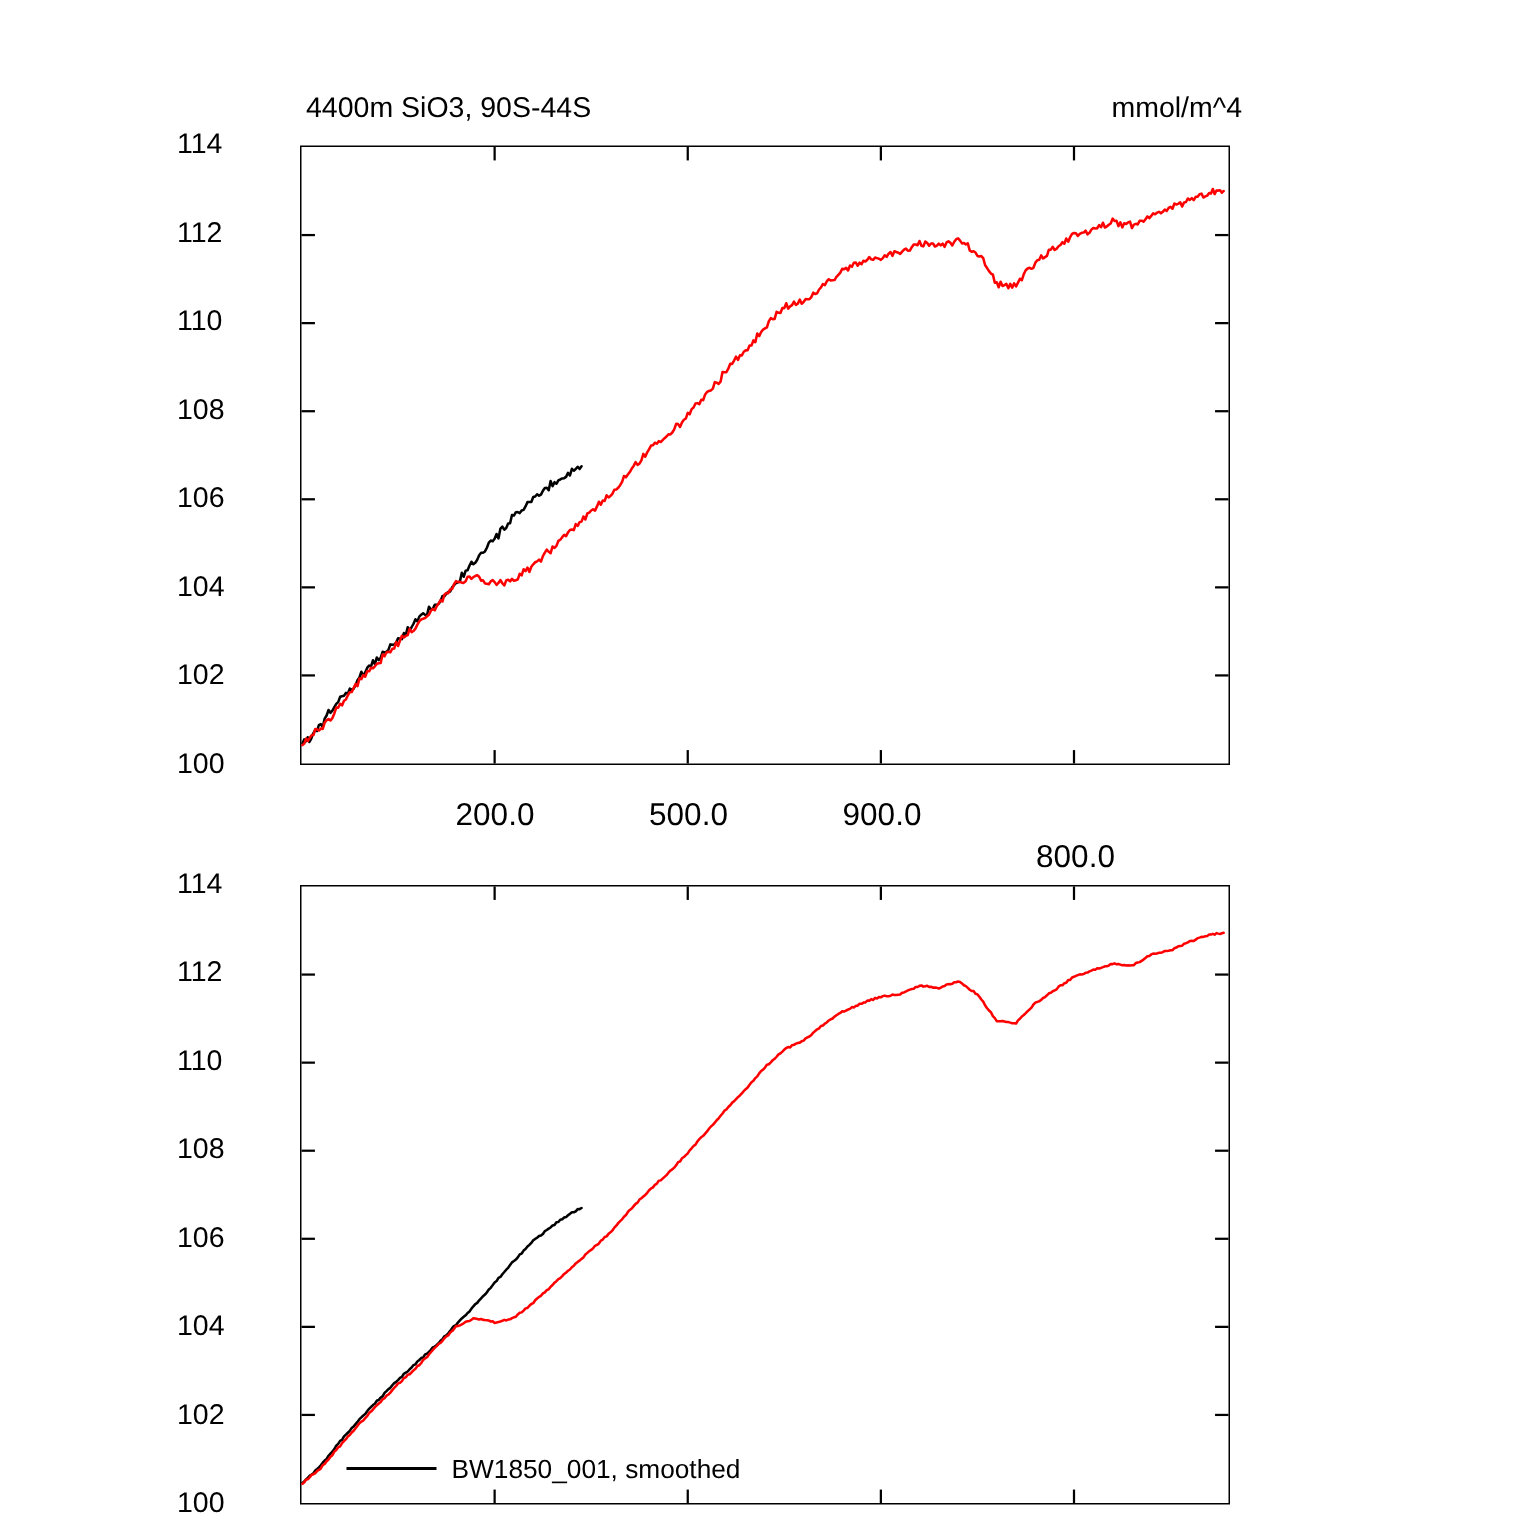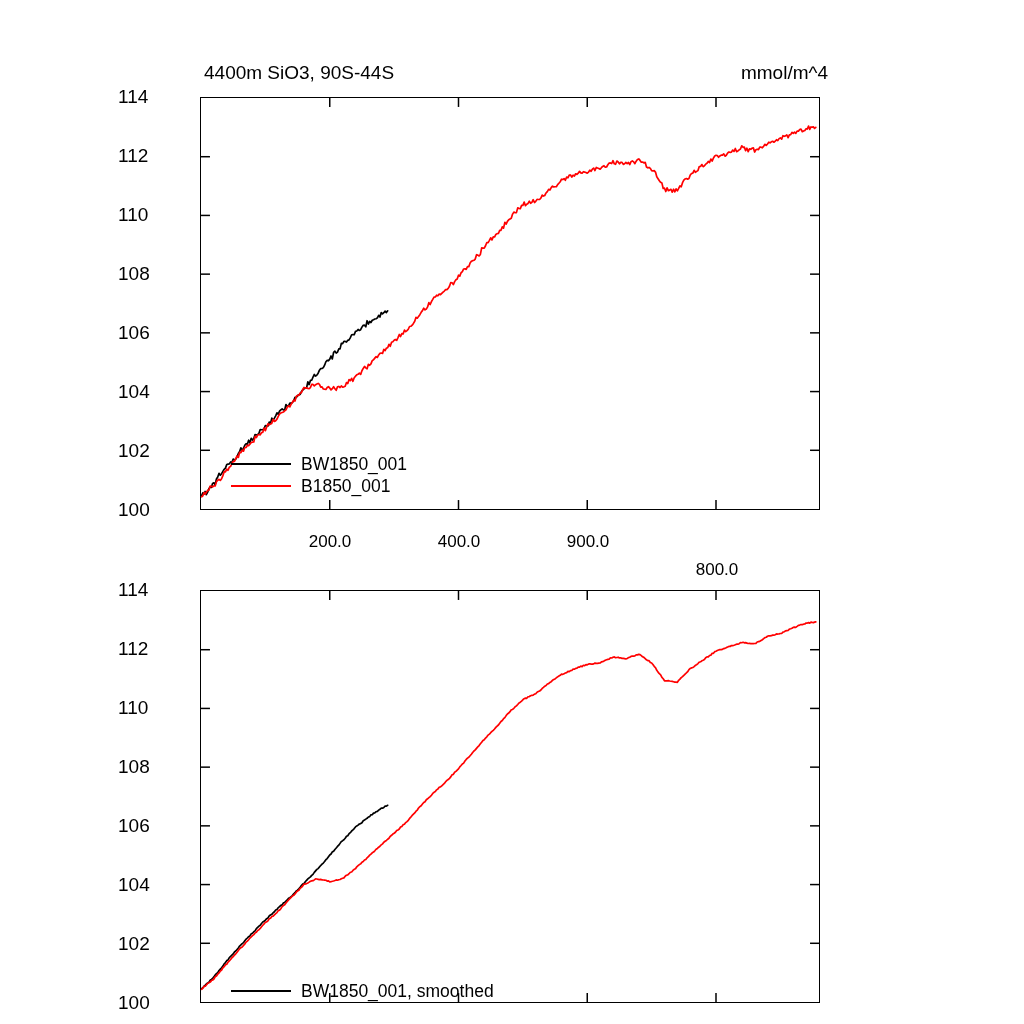--- a/index.html
+++ b/index.html
@@ -68,21 +68,21 @@
 
   .ytick-label {
     position: absolute;
     width: 70px;
     text-align: left;
     font-size: 19px;
     transform: translateY(-50%);
   }
   .xtick-label {
     position: absolute;
-    font-size: 17px;
+    font-size: 21px;
     transform: translateX(-50%);
     white-space: nowrap;
   }
 
   .legend {
     position: absolute;
     font-size: 17.5px;
   }
   .legend-row {
     display: flex;
@@ -113,21 +113,21 @@
     <div class="ytick-label" style="left:118px; top:510px;">100</div>
     <div class="ytick-label" style="left:118px; top:451px;">102</div>
     <div class="ytick-label" style="left:118px; top:392px;">104</div>
     <div class="ytick-label" style="left:118px; top:333px;">106</div>
     <div class="ytick-label" style="left:118px; top:274px;">108</div>
     <div class="ytick-label" style="left:118px; top:215px;">110</div>
     <div class="ytick-label" style="left:118px; top:156px;">112</div>
     <div class="ytick-label" style="left:118px; top:97px;">114</div>
 
     <div class="xtick-label" style="left:330px; top:532px;">200.0</div>
-    <div class="xtick-label" style="left:459px; top:532px;">400.0</div>
+    <div class="xtick-label" style="left:459px; top:532px;">500.0</div>
     <div class="xtick-label" style="left:588px; top:532px;">900.0</div>
     <div class="xtick-label" style="left:717px; top:532px;margin-top:28px;">800.0</div>
 
     <div class="plot-frame" id="frame-top">
       <svg class="svg-layer" id="svg-top" viewBox="0 0 620 413" preserveAspectRatio="none">
           <line x1="0" y1="354" x2="9" y2="354" stroke="#000" stroke-width="1.5"></line>
           <line x1="620" y1="354" x2="611" y2="354" stroke="#000" stroke-width="1.5"></line>
           <line x1="0" y1="295" x2="9" y2="295" stroke="#000" stroke-width="1.5"></line>
           <line x1="620" y1="295" x2="611" y2="295" stroke="#000" stroke-width="1.5"></line>
           <line x1="0" y1="236" x2="9" y2="236" stroke="#000" stroke-width="1.5"></line>
@@ -143,30 +143,20 @@
           <line x1="258.33333333333337" y1="413" x2="258.33333333333337" y2="404" stroke="#000" stroke-width="1.5"></line>
           <line x1="258.33333333333337" y1="0" x2="258.33333333333337" y2="9" stroke="#000" stroke-width="1.5"></line>
           <line x1="387.5" y1="413" x2="387.5" y2="404" stroke="#000" stroke-width="1.5"></line>
           <line x1="387.5" y1="0" x2="387.5" y2="9" stroke="#000" stroke-width="1.5"></line>
           <line x1="516.6666666666667" y1="413" x2="516.6666666666667" y2="404" stroke="#000" stroke-width="1.5"></line>
           <line x1="516.6666666666667" y1="0" x2="516.6666666666667" y2="9" stroke="#000" stroke-width="1.5"></line>
           <path d="M0.65 399.41 L1.81 396.86 L2.97 398.09 L4.13 395.41 L5.30 398.57 L6.46 396.52 L7.75 392.99 L9.04 390.92 L10.33 391.28 L11.63 387.35 L12.92 386.66 L14.21 388.56 L15.50 382.91 L16.79 380.84 L18.08 377.14 L19.38 379.05 L20.67 377.50 L21.96 375.20 L23.25 373.06 L24.54 371.89 L25.83 368.33 L27.13 367.91 L28.42 367.64 L29.71 365.69 L31.00 366.27 L32.29 362.84 L33.58 363.65 L34.88 362.86 L36.17 360.56 L37.46 357.19 L38.75 355.28 L40.04 351.56 L41.33 354.25 L42.63 351.97 L43.92 348.94 L45.21 347.36 L46.50 348.01 L47.79 343.86 L49.08 346.55 L50.38 341.96 L51.67 343.72 L52.96 342.17 L54.25 338.19 L55.54 338.58 L56.83 338.17 L58.13 336.92 L59.42 333.21 L60.71 333.39 L62.00 333.22 L63.29 332.18 L64.58 329.12 L65.88 329.38 L67.17 329.67 L68.46 325.60 L69.75 326.95 L71.04 321.69 L72.33 323.79 L73.63 321.73 L74.92 319.37 L76.21 316.36 L77.50 317.79 L78.79 314.60 L80.08 313.33 L81.38 312.32 L82.67 313.44 L83.96 313.54 L85.25 308.03 L86.54 309.87 L87.83 309.33 L89.13 306.63 L90.42 306.68 L91.71 306.01 L93.00 304.30 L94.29 300.79 L95.58 300.99 L96.88 299.21 L98.17 298.16 L99.46 297.82 L100.75 294.99 L102.04 293.46 L103.33 292.21 L104.63 291.63 L105.92 291.25 L107.21 285.16 L108.50 287.91 L109.79 283.81 L111.08 283.57 L112.38 280.39 L113.67 277.84 L114.96 279.43 L116.25 278.51 L117.54 276.53 L118.83 273.51 L120.13 271.86 L121.42 271.79 L122.71 270.95 L124.00 268.47 L125.29 265.00 L126.58 263.67 L127.88 264.06 L129.17 262.41 L130.46 259.22 L131.75 262.22 L133.04 255.63 L134.33 254.37 L135.63 256.35 L136.92 255.29 L138.21 252.17 L139.50 252.07 L140.79 246.58 L142.08 246.88 L143.38 244.63 L144.67 244.59 L145.96 245.24 L147.25 243.52 L148.54 243.06 L149.83 240.78 L151.13 237.90 L152.42 237.84 L153.71 237.87 L155.00 234.51 L156.29 234.12 L157.58 232.62 L158.88 233.60 L160.17 232.87 L161.46 230.24 L162.75 228.41 L164.04 228.28 L165.33 229.90 L166.63 223.81 L167.92 227.16 L169.21 224.55 L170.50 225.60 L171.79 223.33 L173.08 222.74 L174.38 222.04 L175.67 221.84 L176.96 220.96 L178.25 218.34 L179.54 220.08 L180.83 215.60 L182.13 216.85 L183.42 215.75 L184.71 214.19 L186.00 215.66 L187.29 213.88" fill="none" stroke="#000000" stroke-width="1.7" stroke-linejoin="round" stroke-linecap="round"></path>
           <path d="M0.65 400.67 L1.87 399.69 L3.10 396.37 L4.33 397.92 L5.55 395.81 L6.78 394.13 L8.01 393.97 L9.24 389.88 L10.46 390.15 L11.69 390.91 L12.92 389.63 L14.21 389.87 L15.50 385.64 L16.79 384.00 L18.08 383.17 L19.38 384.21 L20.67 382.60 L21.96 379.46 L23.25 375.48 L24.54 375.66 L25.83 372.99 L27.13 374.07 L28.42 370.99 L29.71 370.16 L31.00 367.29 L32.29 365.22 L33.58 365.16 L34.88 362.47 L36.17 359.71 L37.46 361.18 L38.75 356.01 L40.04 356.45 L41.33 353.78 L42.63 354.87 L43.92 351.21 L45.21 351.22 L46.50 348.91 L47.79 349.25 L49.08 347.88 L50.38 346.17 L51.67 345.87 L52.96 345.69 L54.25 340.01 L55.54 341.18 L56.83 338.66 L58.13 338.15 L59.42 338.51 L60.71 336.14 L62.00 335.99 L63.29 331.61 L64.58 334.31 L65.88 330.68 L67.17 327.46 L68.46 328.53 L69.75 327.53 L71.04 326.95 L72.33 322.82 L73.63 325.04 L74.92 324.24 L76.21 322.66 L77.50 319.97 L78.79 317.74 L80.08 316.50 L81.38 315.98 L82.67 315.55 L83.96 314.39 L85.25 313.37 L86.54 310.63 L87.83 309.45 L89.13 310.40 L90.42 307.65 L91.71 305.77 L93.00 303.57 L94.29 304.46 L95.58 299.85 L96.88 298.72 L98.17 298.89 L99.46 296.39 L100.75 296.09 L102.04 292.94 L103.33 290.83 L104.63 291.48 L105.92 291.29 L107.21 291.89 L108.50 291.99 L109.79 290.96 L111.08 287.84 L112.38 287.82 L113.67 289.33 L114.96 288.12 L116.25 287.40 L117.54 286.82 L118.83 287.86 L120.13 290.57 L121.42 290.28 L122.71 292.35 L124.00 292.62 L125.29 292.93 L126.58 290.98 L127.88 290.10 L129.17 291.49 L130.46 293.35 L131.75 292.04 L133.04 290.11 L134.33 292.23 L135.63 293.71 L136.92 290.31 L138.21 289.86 L139.50 290.97 L140.79 289.34 L142.08 290.55 L143.38 290.25 L144.67 289.65 L145.96 285.89 L147.25 286.95 L148.54 282.89 L149.83 284.09 L151.13 281.73 L152.42 284.67 L153.71 281.18 L155.00 279.53 L156.29 278.18 L157.58 277.59 L158.88 276.47 L160.17 277.76 L161.46 274.06 L162.75 271.73 L164.04 269.75 L165.33 271.16 L166.63 272.12 L167.92 267.61 L169.21 268.58 L170.50 267.21 L171.79 263.91 L173.08 263.10 L174.38 261.39 L175.67 259.86 L176.96 260.70 L178.25 258.20 L179.54 256.62 L180.83 256.29 L182.13 256.67 L183.42 252.60 L184.71 253.86 L186.00 251.31 L187.29 250.96 L188.58 247.54 L189.88 249.50 L191.17 245.53 L192.46 244.98 L193.75 243.49 L195.04 242.69 L196.33 243.58 L197.63 240.77 L198.92 237.61 L200.21 239.67 L201.50 236.83 L202.79 237.09 L204.08 233.29 L205.38 234.71 L206.67 233.76 L207.96 232.32 L209.25 229.61 L210.54 229.40 L211.83 228.24 L213.13 226.53 L214.42 224.33 L215.71 220.39 L217.00 221.28 L218.29 219.45 L219.58 217.73 L220.88 215.41 L222.17 213.66 L223.46 211.15 L224.75 212.93 L226.04 212.11 L227.33 209.94 L228.63 205.60 L229.92 207.51 L231.21 204.53 L232.50 202.40 L233.79 200.03 L235.08 199.87 L236.38 198.14 L237.67 198.75 L238.96 197.05 L240.25 197.62 L241.54 196.34 L242.83 195.08 L244.13 193.96 L245.42 192.51 L246.71 192.54 L248.00 191.27 L249.29 189.14 L250.58 185.46 L251.88 185.64 L253.17 187.56 L254.46 184.52 L255.75 182.72 L257.04 181.91 L258.33 178.09 L259.63 179.01 L260.92 175.61 L262.21 174.50 L263.50 171.82 L264.79 171.58 L266.08 172.25 L267.38 169.34 L268.67 169.57 L269.96 165.78 L271.25 164.12 L272.54 163.44 L273.83 163.07 L275.13 161.84 L276.42 157.50 L277.71 157.85 L279.00 158.72 L280.29 157.21 L281.58 150.68 L282.88 150.83 L284.17 150.90 L285.46 148.49 L286.75 145.25 L288.04 145.33 L289.33 143.03 L290.63 140.47 L291.92 142.64 L293.21 139.59 L294.50 139.69 L295.79 137.14 L297.08 136.24 L298.38 136.16 L299.67 133.02 L300.96 132.97 L302.25 129.52 L303.54 130.78 L304.83 124.95 L306.13 126.67 L307.42 123.97 L308.71 122.33 L310.00 121.53 L311.29 120.78 L312.58 116.65 L313.88 114.64 L315.17 115.30 L316.46 115.19 L317.75 110.38 L319.04 111.06 L320.33 111.24 L321.63 107.86 L322.92 107.93 L324.21 104.65 L325.50 108.26 L326.79 106.78 L328.08 105.94 L329.38 103.63 L330.67 105.80 L331.96 104.93 L333.25 102.20 L334.54 105.02 L335.83 103.86 L337.13 101.90 L338.42 101.99 L339.71 101.98 L341.00 100.53 L342.29 97.59 L343.58 98.50 L344.88 97.98 L346.17 95.45 L347.46 94.02 L348.75 91.77 L350.04 92.49 L351.33 90.07 L352.63 88.56 L353.92 89.39 L355.21 89.20 L356.50 89.14 L357.79 87.03 L359.08 85.62 L360.38 84.20 L361.67 81.60 L362.96 81.93 L364.25 80.96 L365.54 82.71 L366.83 79.40 L368.13 80.25 L369.42 77.52 L370.71 77.34 L372.00 79.55 L373.29 77.49 L374.58 78.46 L375.88 76.16 L377.17 76.73 L378.46 75.54 L379.75 73.71 L381.04 75.26 L382.33 75.62 L383.63 74.07 L384.92 74.44 L386.21 74.84 L387.50 75.61 L388.79 74.44 L390.08 72.52 L391.38 73.60 L392.67 71.47 L393.96 70.38 L395.25 72.90 L396.54 69.82 L397.83 70.35 L399.13 70.81 L400.42 71.58 L401.71 70.06 L403.00 68.80 L404.29 68.04 L405.58 69.53 L406.88 69.35 L408.17 67.12 L409.46 65.38 L410.75 65.25 L412.04 65.82 L413.33 62.99 L414.63 66.13 L415.92 66.58 L417.21 63.34 L418.50 64.32 L419.79 66.16 L421.08 64.67 L422.38 64.65 L423.67 66.69 L424.96 66.06 L426.25 64.71 L427.54 65.93 L428.83 64.76 L430.13 66.86 L431.42 63.93 L432.71 63.22 L434.00 64.16 L435.29 65.96 L436.58 63.47 L437.88 61.73 L439.17 61.22 L440.46 62.72 L441.75 64.58 L443.04 64.30 L444.33 65.24 L445.63 64.58 L446.92 69.30 L448.21 70.16 L449.50 69.79 L450.79 70.70 L452.08 72.98 L453.38 73.37 L454.67 73.04 L455.96 74.45 L457.25 79.19 L458.54 81.11 L459.83 83.18 L461.13 84.77 L462.42 85.49 L463.71 90.93 L465.00 90.62 L466.29 93.97 L467.58 90.26 L468.88 93.11 L470.17 92.55 L471.46 91.72 L472.75 94.63 L474.04 91.67 L475.33 94.27 L476.63 91.33 L477.92 93.34 L479.21 90.89 L480.50 88.25 L481.79 89.26 L483.08 85.13 L484.38 82.58 L485.67 81.39 L486.96 80.90 L488.25 81.57 L489.54 80.92 L490.83 77.44 L492.13 75.83 L493.42 75.49 L494.71 72.63 L496.00 74.67 L497.29 73.77 L498.58 72.94 L499.88 68.82 L501.17 68.76 L502.46 66.86 L503.75 69.00 L505.04 68.18 L506.33 66.47 L507.63 65.66 L508.92 63.76 L510.21 64.83 L511.50 61.34 L512.79 63.40 L514.08 60.42 L515.38 58.24 L516.67 57.59 L517.96 57.82 L519.25 59.53 L520.54 58.20 L521.83 57.48 L523.13 57.33 L524.42 56.07 L525.71 58.50 L527.00 57.51 L528.29 55.35 L529.58 54.25 L530.88 54.62 L532.17 54.41 L533.46 52.32 L534.75 53.74 L536.04 50.73 L537.33 53.96 L538.63 53.25 L539.92 52.10 L541.21 51.28 L542.50 47.99 L543.79 49.57 L545.08 49.37 L546.38 53.00 L547.67 50.44 L548.96 53.86 L550.25 51.11 L551.54 51.57 L552.83 50.51 L554.13 50.03 L555.42 54.31 L556.71 51.98 L558.00 51.47 L559.29 51.87 L560.58 49.43 L561.88 49.39 L563.17 50.05 L564.46 48.39 L565.75 46.53 L567.04 47.68 L568.33 46.19 L569.63 44.43 L570.92 45.07 L572.21 43.99 L573.50 43.45 L574.79 44.45 L576.08 43.42 L577.38 41.88 L578.67 42.83 L579.96 40.83 L581.25 40.06 L582.54 41.36 L583.83 37.89 L585.13 38.47 L586.42 38.10 L587.71 37.09 L589.00 39.92 L590.29 37.11 L591.58 36.85 L592.88 34.47 L594.17 35.45 L595.46 34.28 L596.75 35.62 L598.04 33.35 L599.33 33.38 L600.63 31.63 L601.92 31.24 L603.21 33.86 L604.50 33.12 L605.79 32.58 L607.08 30.85 L608.29 31.21 L609.51 28.17 L610.72 31.53 L611.93 29.11 L613.14 29.22 L614.35 28.99 L615.56 30.57 L616.77 29.50" fill="none" stroke="#ff0000" stroke-width="1.7" stroke-linejoin="round" stroke-linecap="round"></path>
         </svg>
 
-      <div class="legend" style="left:30px; bottom:12px;">
-        <div class="legend-row">
-          <span class="legend-swatch black"></span>
-          <span class="legend-label">BW1850_001</span>
-        </div>
-        <div class="legend-row">
-          <span class="legend-swatch red"></span>
-          <span class="legend-label">B1850_001</span>
-        </div>
-      </div>
     </div>
   </div>
 
   <div class="panel" id="panel-bottom">
 
     <div class="ytick-label" style="left:118px; top:433px;">100</div>
     <div class="ytick-label" style="left:118px; top:374px;">102</div>
     <div class="ytick-label" style="left:118px; top:315px;">104</div>
     <div class="ytick-label" style="left:118px; top:256px;">106</div>
     <div class="ytick-label" style="left:118px; top:197px;">108</div>
@@ -193,21 +183,21 @@
           <line x1="258.33333333333337" y1="413" x2="258.33333333333337" y2="404" stroke="#000" stroke-width="1.5"></line>
           <line x1="258.33333333333337" y1="0" x2="258.33333333333337" y2="9" stroke="#000" stroke-width="1.5"></line>
           <line x1="387.5" y1="413" x2="387.5" y2="404" stroke="#000" stroke-width="1.5"></line>
           <line x1="387.5" y1="0" x2="387.5" y2="9" stroke="#000" stroke-width="1.5"></line>
           <line x1="516.6666666666667" y1="413" x2="516.6666666666667" y2="404" stroke="#000" stroke-width="1.5"></line>
           <line x1="516.6666666666667" y1="0" x2="516.6666666666667" y2="9" stroke="#000" stroke-width="1.5"></line>
           <path d="M0.65 399.65 L1.87 398.62 L3.10 397.13 L4.33 395.95 L5.55 394.64 L6.78 393.94 L8.01 393.03 L9.24 391.15 L10.46 390.19 L11.69 389.16 L12.92 387.77 L14.21 385.98 L15.50 384.55 L16.79 383.48 L18.08 381.36 L19.38 379.93 L20.67 378.59 L21.96 376.92 L23.25 374.62 L24.54 373.38 L25.83 371.39 L27.13 370.68 L28.42 368.38 L29.71 367.23 L31.00 365.93 L32.29 364.71 L33.58 362.75 L34.88 361.71 L36.17 360.19 L37.46 358.68 L38.75 356.82 L40.04 355.60 L41.33 354.36 L42.63 353.40 L43.92 351.54 L45.21 349.90 L46.50 348.68 L47.79 347.40 L49.08 346.51 L50.38 344.51 L51.67 343.89 L52.96 342.41 L54.25 341.49 L55.54 339.23 L56.83 338.02 L58.13 336.73 L59.42 335.85 L60.71 334.12 L62.00 332.66 L63.29 331.89 L64.58 330.66 L65.88 329.25 L67.17 328.54 L68.46 326.42 L69.75 325.62 L71.04 324.91 L72.33 323.37 L73.63 322.29 L74.92 320.60 L76.21 320.09 L77.50 318.19 L78.79 317.19 L80.08 315.91 L81.38 315.45 L82.67 313.43 L83.96 312.97 L85.25 311.72 L86.54 310.42 L87.83 308.76 L89.13 308.20 L90.42 307.19 L91.71 305.99 L93.00 304.32 L94.29 303.23 L95.58 301.35 L96.88 300.66 L98.17 299.33 L99.46 297.72 L100.75 295.88 L102.04 294.36 L103.33 293.90 L104.63 292.14 L105.92 290.71 L107.21 289.36 L108.50 288.25 L109.79 287.26 L111.08 285.75 L112.38 284.69 L113.67 282.77 L114.96 281.23 L116.25 279.76 L117.54 278.94 L118.83 277.23 L120.13 275.87 L121.42 274.48 L122.71 273.38 L124.00 271.87 L125.29 270.00 L126.58 268.87 L127.88 267.05 L129.17 265.26 L130.46 264.33 L131.75 262.14 L133.04 261.52 L134.33 259.75 L135.63 258.27 L136.92 256.72 L138.21 255.46 L139.50 253.61 L140.79 251.81 L142.08 250.90 L143.38 249.92 L144.67 248.47 L145.96 246.45 L147.25 245.89 L148.54 243.90 L149.83 242.84 L151.13 241.18 L152.42 240.08 L153.71 238.75 L155.00 237.04 L156.29 236.08 L157.58 235.29 L158.88 234.13 L160.17 233.81 L161.46 232.83 L162.75 230.83 L164.04 230.12 L165.33 229.22 L166.63 228.43 L167.92 227.06 L169.21 226.72 L170.50 224.89 L171.79 224.76 L173.08 223.23 L174.38 222.91 L175.67 221.78 L176.96 221.46 L178.25 220.23 L179.54 219.33 L180.83 218.21 L182.13 218.21 L183.42 217.60 L184.71 216.09 L186.00 216.16 L187.29 215.35" fill="none" stroke="#000000" stroke-width="1.7" stroke-linejoin="round" stroke-linecap="round"></path>
           <path d="M0.65 400.21 L1.87 399.09 L3.10 397.24 L4.33 397.07 L5.55 395.69 L6.78 394.10 L8.01 393.71 L9.24 393.01 L10.46 391.52 L11.69 390.88 L12.92 389.87 L14.21 387.59 L15.50 386.88 L16.79 385.01 L18.08 383.85 L19.38 381.98 L20.67 380.94 L21.96 378.60 L23.25 377.47 L24.54 375.66 L25.83 375.02 L27.13 372.90 L28.42 371.59 L29.71 370.28 L31.00 368.52 L32.29 367.49 L33.58 365.79 L34.88 364.57 L36.17 362.93 L37.46 361.22 L38.75 359.52 L40.04 358.42 L41.33 357.76 L42.63 356.17 L43.92 354.85 L45.21 352.78 L46.50 351.77 L47.79 350.41 L49.08 348.78 L50.38 347.55 L51.67 346.33 L52.96 345.36 L54.25 343.55 L55.54 342.83 L56.83 341.08 L58.13 340.30 L59.42 339.04 L60.71 337.39 L62.00 335.88 L63.29 334.54 L64.58 332.86 L65.88 332.50 L67.17 331.37 L68.46 329.30 L69.75 328.79 L71.04 327.04 L72.33 326.75 L73.63 325.42 L74.92 324.16 L76.21 323.12 L77.50 321.18 L78.79 320.72 L80.08 319.23 L81.38 317.16 L82.67 316.07 L83.96 315.32 L85.25 313.48 L86.54 312.02 L87.83 310.51 L89.13 309.10 L90.42 307.89 L91.71 306.47 L93.00 305.79 L94.29 304.36 L95.58 302.64 L96.88 301.38 L98.17 300.73 L99.46 298.76 L100.75 297.81 L102.04 296.32 L103.33 294.52 L104.63 294.47 L105.92 294.01 L107.21 293.37 L108.50 292.56 L109.79 291.61 L111.08 291.26 L112.38 291.12 L113.67 290.23 L114.96 289.24 L116.25 289.43 L117.54 289.71 L118.83 290.02 L120.13 289.73 L121.42 290.32 L122.71 290.43 L124.00 290.51 L125.29 290.68 L126.58 291.45 L127.88 291.30 L129.17 292.39 L130.46 292.10 L131.75 291.71 L133.04 291.40 L134.33 290.93 L135.63 290.33 L136.92 290.68 L138.21 290.14 L139.50 289.94 L140.79 289.17 L142.08 288.59 L143.38 288.24 L144.67 286.65 L145.96 285.60 L147.25 285.29 L148.54 284.09 L149.83 282.62 L151.13 282.32 L152.42 280.85 L153.71 279.70 L155.00 279.15 L156.29 277.15 L157.58 276.02 L158.88 274.92 L160.17 274.19 L161.46 272.60 L162.75 271.86 L164.04 270.35 L165.33 269.81 L166.63 268.12 L167.92 266.96 L169.21 265.39 L170.50 264.41 L171.79 263.07 L173.08 262.38 L174.38 261.05 L175.67 259.56 L176.96 258.68 L178.25 257.43 L179.54 256.57 L180.83 255.05 L182.13 254.09 L183.42 252.48 L184.71 251.50 L186.00 250.65 L187.29 249.46 L188.58 248.47 L189.88 246.53 L191.17 245.45 L192.46 244.23 L193.75 243.46 L195.04 242.41 L196.33 240.71 L197.63 240.12 L198.92 239.17 L200.21 237.22 L201.50 236.56 L202.79 234.79 L204.08 234.39 L205.38 232.70 L206.67 231.69 L207.96 230.41 L209.25 228.51 L210.54 227.21 L211.83 225.50 L213.13 224.21 L214.42 222.99 L215.71 221.23 L217.00 220.12 L218.29 218.05 L219.58 216.70 L220.88 215.74 L222.17 214.13 L223.46 212.58 L224.75 211.75 L226.04 209.73 L227.33 208.82 L228.63 207.71 L229.92 206.62 L231.21 205.20 L232.50 203.47 L233.79 202.32 L235.08 201.55 L236.38 199.83 L237.67 199.05 L238.96 197.17 L240.25 196.87 L241.54 195.71 L242.83 194.56 L244.13 193.38 L245.42 191.70 L246.71 190.34 L248.00 189.49 L249.29 188.28 L250.58 186.77 L251.88 184.67 L253.17 184.24 L254.46 182.08 L255.75 181.24 L257.04 179.93 L258.33 178.77 L259.63 176.77 L260.92 175.38 L262.21 173.81 L263.50 172.91 L264.79 170.81 L266.08 169.23 L267.38 167.95 L268.67 167.03 L269.96 165.55 L271.25 164.08 L272.54 162.28 L273.83 160.77 L275.13 159.69 L276.42 158.15 L277.71 156.58 L279.00 155.30 L280.29 153.57 L281.58 152.04 L282.88 150.18 L284.17 149.41 L285.46 147.75 L286.75 146.56 L288.04 144.79 L289.33 143.85 L290.63 142.39 L291.92 141.09 L293.21 139.97 L294.50 138.64 L295.79 137.04 L297.08 135.77 L298.38 134.67 L299.67 132.82 L300.96 131.08 L302.25 130.13 L303.54 128.35 L304.83 127.21 L306.13 125.20 L307.42 123.56 L308.71 122.66 L310.00 121.29 L311.29 119.34 L312.58 119.05 L313.88 117.86 L315.17 116.35 L316.46 115.44 L317.75 114.05 L319.04 112.49 L320.33 111.76 L321.63 110.59 L322.92 109.26 L324.21 108.20 L325.50 107.59 L326.79 107.85 L328.08 106.29 L329.38 106.07 L330.67 105.24 L331.96 104.81 L333.25 104.59 L334.54 103.64 L335.83 103.26 L337.13 101.77 L338.42 101.09 L339.71 100.48 L341.00 99.51 L342.29 97.88 L343.58 96.81 L344.88 95.68 L346.17 95.03 L347.46 93.48 L348.75 93.11 L350.04 91.85 L351.33 91.09 L352.63 89.77 L353.92 89.03 L355.21 88.42 L356.50 87.17 L357.79 86.28 L359.08 85.36 L360.38 84.70 L361.67 83.61 L362.96 83.79 L364.25 83.07 L365.54 82.44 L366.83 81.99 L368.13 80.76 L369.42 81.00 L370.71 79.97 L372.00 79.87 L373.29 78.53 L374.58 78.61 L375.88 77.77 L377.17 77.62 L378.46 76.42 L379.75 76.46 L381.04 75.46 L382.33 76.03 L383.63 74.63 L384.92 75.02 L386.21 74.00 L387.50 74.22 L388.79 73.45 L390.08 73.10 L391.38 73.47 L392.67 73.49 L393.96 73.21 L395.25 72.43 L396.54 72.67 L397.83 72.75 L399.13 72.54 L400.42 72.37 L401.71 71.19 L403.00 70.98 L404.29 70.33 L405.58 69.59 L406.88 69.07 L408.17 68.70 L409.46 68.53 L410.75 67.28 L412.04 67.33 L413.33 66.53 L414.63 66.26 L415.92 67.08 L417.21 66.81 L418.50 66.53 L419.79 67.28 L421.08 67.17 L422.38 67.74 L423.67 67.67 L424.96 67.90 L426.25 68.29 L427.54 67.83 L428.83 66.99 L430.13 66.62 L431.42 65.66 L432.71 65.40 L434.00 65.49 L435.29 65.16 L436.58 64.11 L437.88 64.15 L439.17 63.64 L440.46 63.92 L441.75 64.93 L443.04 66.15 L444.33 66.72 L445.63 67.92 L446.92 69.15 L448.21 70.00 L449.50 70.04 L450.79 71.82 L452.08 72.29 L453.38 73.83 L454.67 75.70 L455.96 77.11 L457.25 79.70 L458.54 81.52 L459.83 83.12 L461.13 84.23 L462.42 86.87 L463.71 88.16 L465.00 90.23 L466.29 90.27 L467.58 90.30 L468.88 90.09 L470.17 90.46 L471.46 90.72 L472.75 90.84 L474.04 91.21 L475.33 91.61 L476.63 91.65 L477.92 91.81 L479.21 89.70 L480.50 88.58 L481.79 87.06 L483.08 86.06 L484.38 84.82 L485.67 83.51 L486.96 82.36 L488.25 81.12 L489.54 79.04 L490.83 77.80 L492.13 77.27 L493.42 76.89 L494.71 75.94 L496.00 74.70 L497.29 74.09 L498.58 72.87 L499.88 71.54 L501.17 71.15 L502.46 70.16 L503.75 69.57 L505.04 68.93 L506.33 67.07 L507.63 66.16 L508.92 66.17 L510.21 64.76 L511.50 64.44 L512.79 62.67 L514.08 62.66 L515.38 60.94 L516.67 60.50 L517.96 59.86 L519.25 59.37 L520.54 58.88 L521.83 58.93 L523.13 58.65 L524.42 57.83 L525.71 57.68 L527.00 56.90 L528.29 56.33 L529.58 55.67 L530.88 55.71 L532.17 54.79 L533.46 54.95 L534.75 54.56 L536.04 54.05 L537.33 53.45 L538.63 53.43 L539.92 52.97 L541.21 51.88 L542.50 52.00 L543.79 51.50 L545.08 52.11 L546.38 51.93 L547.67 52.33 L548.96 52.73 L550.25 52.66 L551.54 52.94 L552.83 52.77 L554.13 52.86 L555.42 52.75 L556.71 52.70 L558.00 51.30 L559.29 50.93 L560.58 50.66 L561.88 49.81 L563.17 48.97 L564.46 47.90 L565.75 46.78 L567.04 46.49 L568.33 45.48 L569.63 44.96 L570.92 45.05 L572.21 44.93 L573.50 44.35 L574.79 44.35 L576.08 43.94 L577.38 43.17 L578.67 43.24 L579.96 43.10 L581.25 42.71 L582.54 42.68 L583.83 41.32 L585.13 40.92 L586.42 40.03 L587.71 39.79 L589.00 39.69 L590.29 38.29 L591.58 37.97 L592.88 37.43 L594.17 36.52 L595.46 36.36 L596.75 36.50 L598.04 35.59 L599.33 34.60 L600.63 34.24 L601.92 33.71 L603.21 33.77 L604.50 33.36 L605.79 33.14 L607.08 32.21 L608.29 32.22 L609.51 31.75 L610.72 32.30 L611.93 31.24 L613.14 31.57 L614.35 31.79 L615.56 31.30 L616.77 30.97" fill="none" stroke="#ff0000" stroke-width="1.7" stroke-linejoin="round" stroke-linecap="round"></path>
         </svg>
 
-      <div class="legend" style="left:30px; bottom:0;">
+      <div class="legend" style="left:30px; bottom:12px;">
         <div class="legend-row">
           <span class="legend-swatch black"></span>
           <span class="legend-label">BW1850_001, smoothed</span>
         </div>
       </div>
     </div>
   </div>
 
 </div>
 

